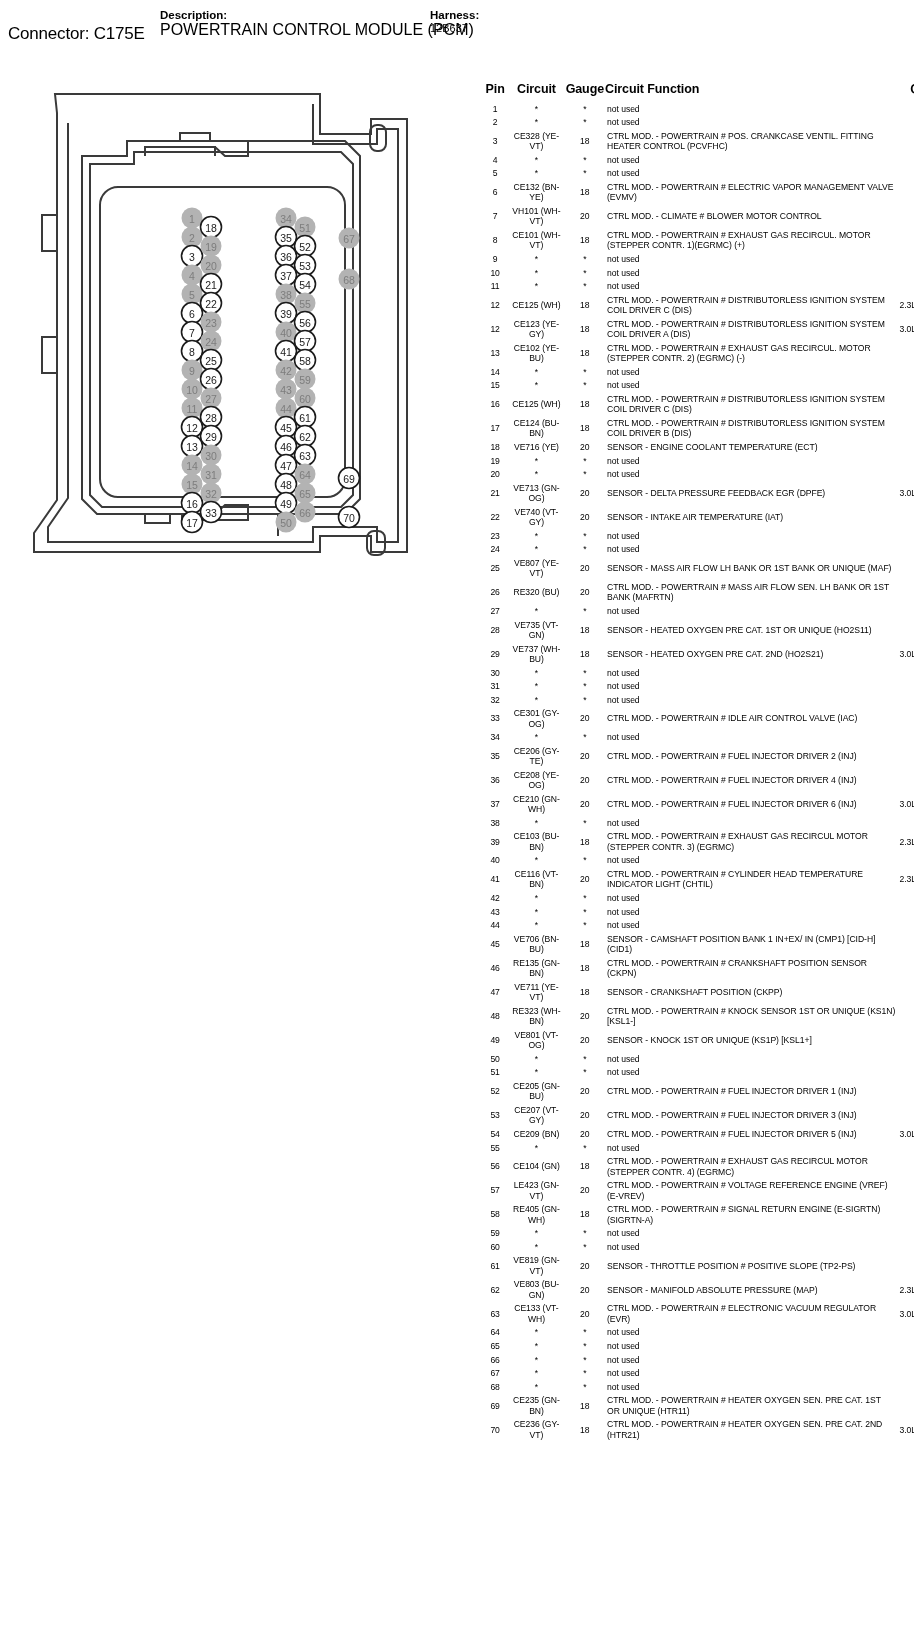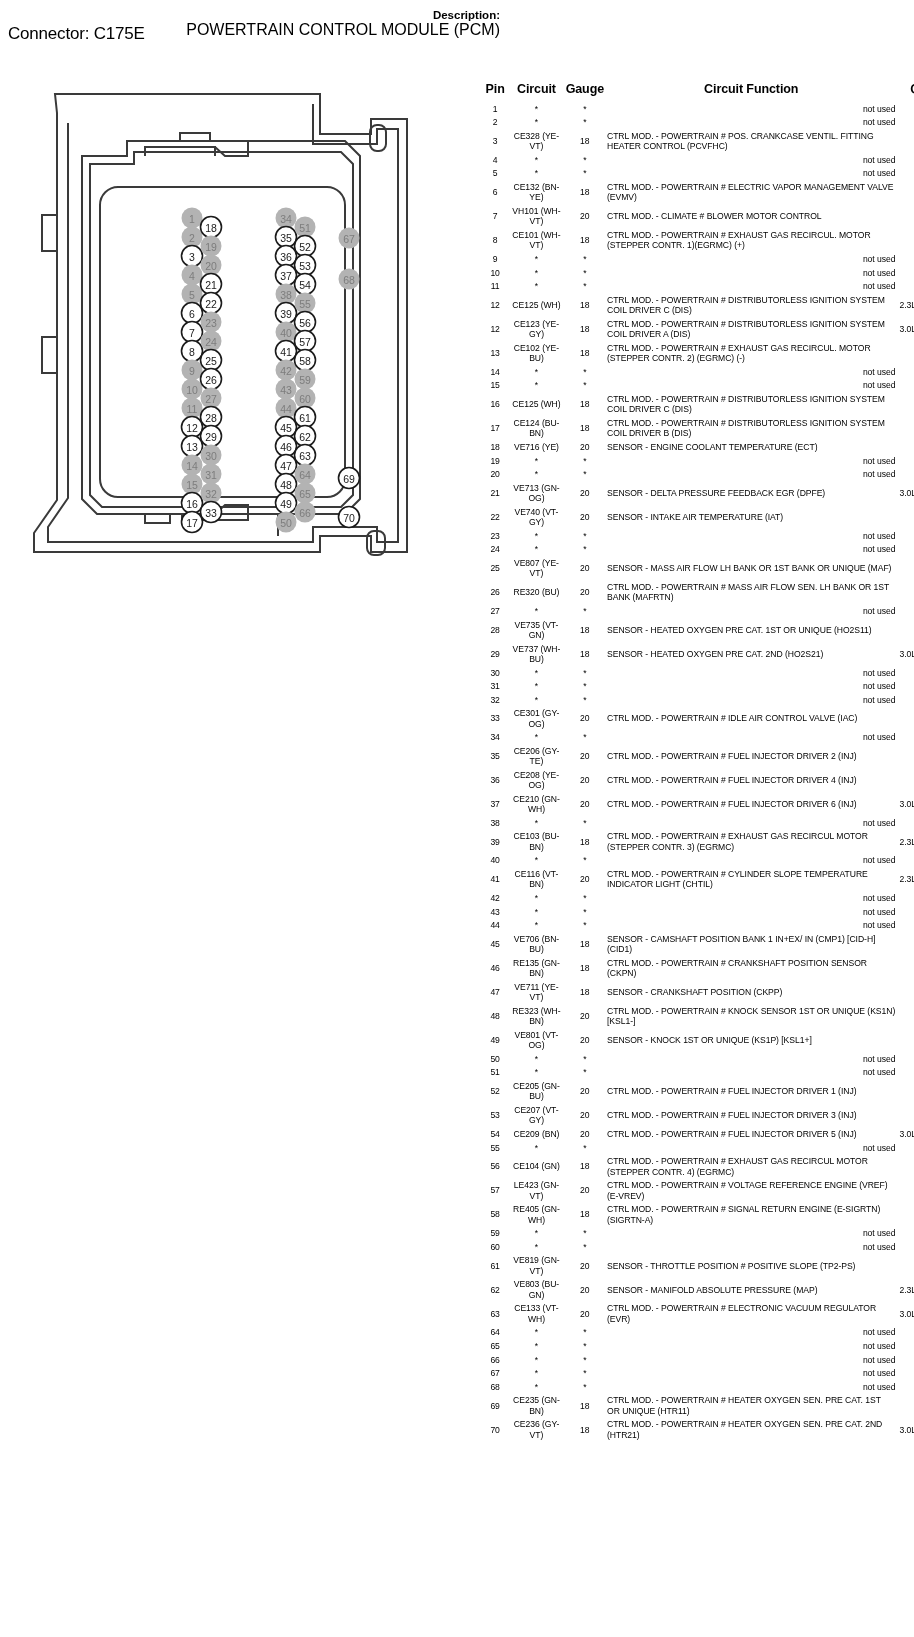--- a/index.html
+++ b/index.html
@@ -13,21 +13,21 @@
     font-family: "Liberation Sans", sans-serif;
     color: #000000;
     overflow: hidden;
   }
 
   
   #header {
     position: absolute;
     left: 0; top: 0; width: 914px; height: 64px;
   }
-  .hdr-block { position: absolute; text-align: right; }
+  .hdr-block { position: absolute; text-align: left; }
   .hdr-label { font-weight: bold; font-size: 11.5px; line-height: 14px; }
   .hdr-value { font-size: 11px; line-height: 13px; }
 
   #hdr-connector {
     left: 8px; top: 24px; width: 290px; text-align: left;
     font-weight: normal; font-size: 17px; letter-spacing: -0.2px;
   }
   #hdr-description { left: 160px; top: 8px; width: 340px; }
   #hdr-description .hdr-value { font-size: 16px; line-height: 15px; }
   #hdr-harness { left: 430px; top: 8px; width: 240px; }
@@ -80,37 +80,41 @@
   th.c-circ,  td.c-circ  { width: 56px;  text-align: center; }
   th.c-gauge, td.c-gauge { width: 40px;  text-align: center; }
   th.c-func,  td.c-func  { width: 290px; text-align: left; padding-left: 6px; }
   th.c-qual,  td.c-qual  { width: 62px;  text-align: left; padding-left: 2px; }
 
   td.c-pin   { font-size: 8.4px; }
   td.c-gauge { font-size: 8.4px; }
   td.c-func  { font-size: 9.1px; line-height: 10.8px; }
   td.c-qual  { font-size: 8.6px; white-space: nowrap; }
   td.star    { font-size: 10px; line-height: 8px; }
-  td.notused { font-size: 8.6px; text-align: right; }
-
-  th.c-func { text-align: center; padding-left: 0; }
+  td.notused { font-size: 8.6px; }
+
+  th.c-func { padding-left: 0; }
   th.c-qual { text-align: right; padding-left: 0; }
 </style>
 </head>
 <body>
 
 <div id="header">
 
   <div class="hdr-block" id="hdr-connector">Connector: C175E</div>
 
   <div class="hdr-block" id="hdr-description">
     <div class="hdr-label">Description:</div>
     <div class="hdr-value">POWERTRAIN CONTROL MODULE (PCM)</div>
   </div>
 
+  <div class="hdr-block" id="hdr-harness">
+    <div class="hdr-label">Harness:</div>
+    <div class="hdr-value">12B637</div>
+  </div>
 
 
 </div>
 
 <div id="diagram">
   <svg width="420" height="520" viewBox="0 0 420 520" xmlns="http://www.w3.org/2000/svg">
     <g fill="none" stroke="#3a3a3a" stroke-width="2" stroke-linejoin="miter">
 
       <path d="M 47,58 L 47,445 L 24,478 L 24,497 L 310,497 L 310,481 L 361,481
                L 361,497 L 397,497 L 397,64 L 361,64 L 361,79 L 310,79 L 310,39
@@ -722,21 +726,21 @@
           <td class="c-pin">40</td>
           <td class="c-circ star">*</td>
           <td class="c-gauge star">*</td>
           <td class="c-func notused">not used</td>
           <td class="c-qual"></td>
         </tr>
         <tr>
           <td class="c-pin">41</td>
           <td class="c-circ">CE116 (VT-BN)</td>
           <td class="c-gauge">20</td>
-          <td class="c-func">CTRL MOD. - POWERTRAIN # CYLINDER SLOPE TEMPERATURE INDICATOR LIGHT (CHTIL)</td>
+          <td class="c-func">CTRL MOD. - POWERTRAIN # CYLINDER HEAD TEMPERATURE INDICATOR LIGHT (CHTIL)</td>
           <td class="c-qual">2.3L</td>
         </tr>
         <tr>
           <td class="c-pin">42</td>
           <td class="c-circ star">*</td>
           <td class="c-gauge star">*</td>
           <td class="c-func notused">not used</td>
           <td class="c-qual"></td>
         </tr>
         <tr>

